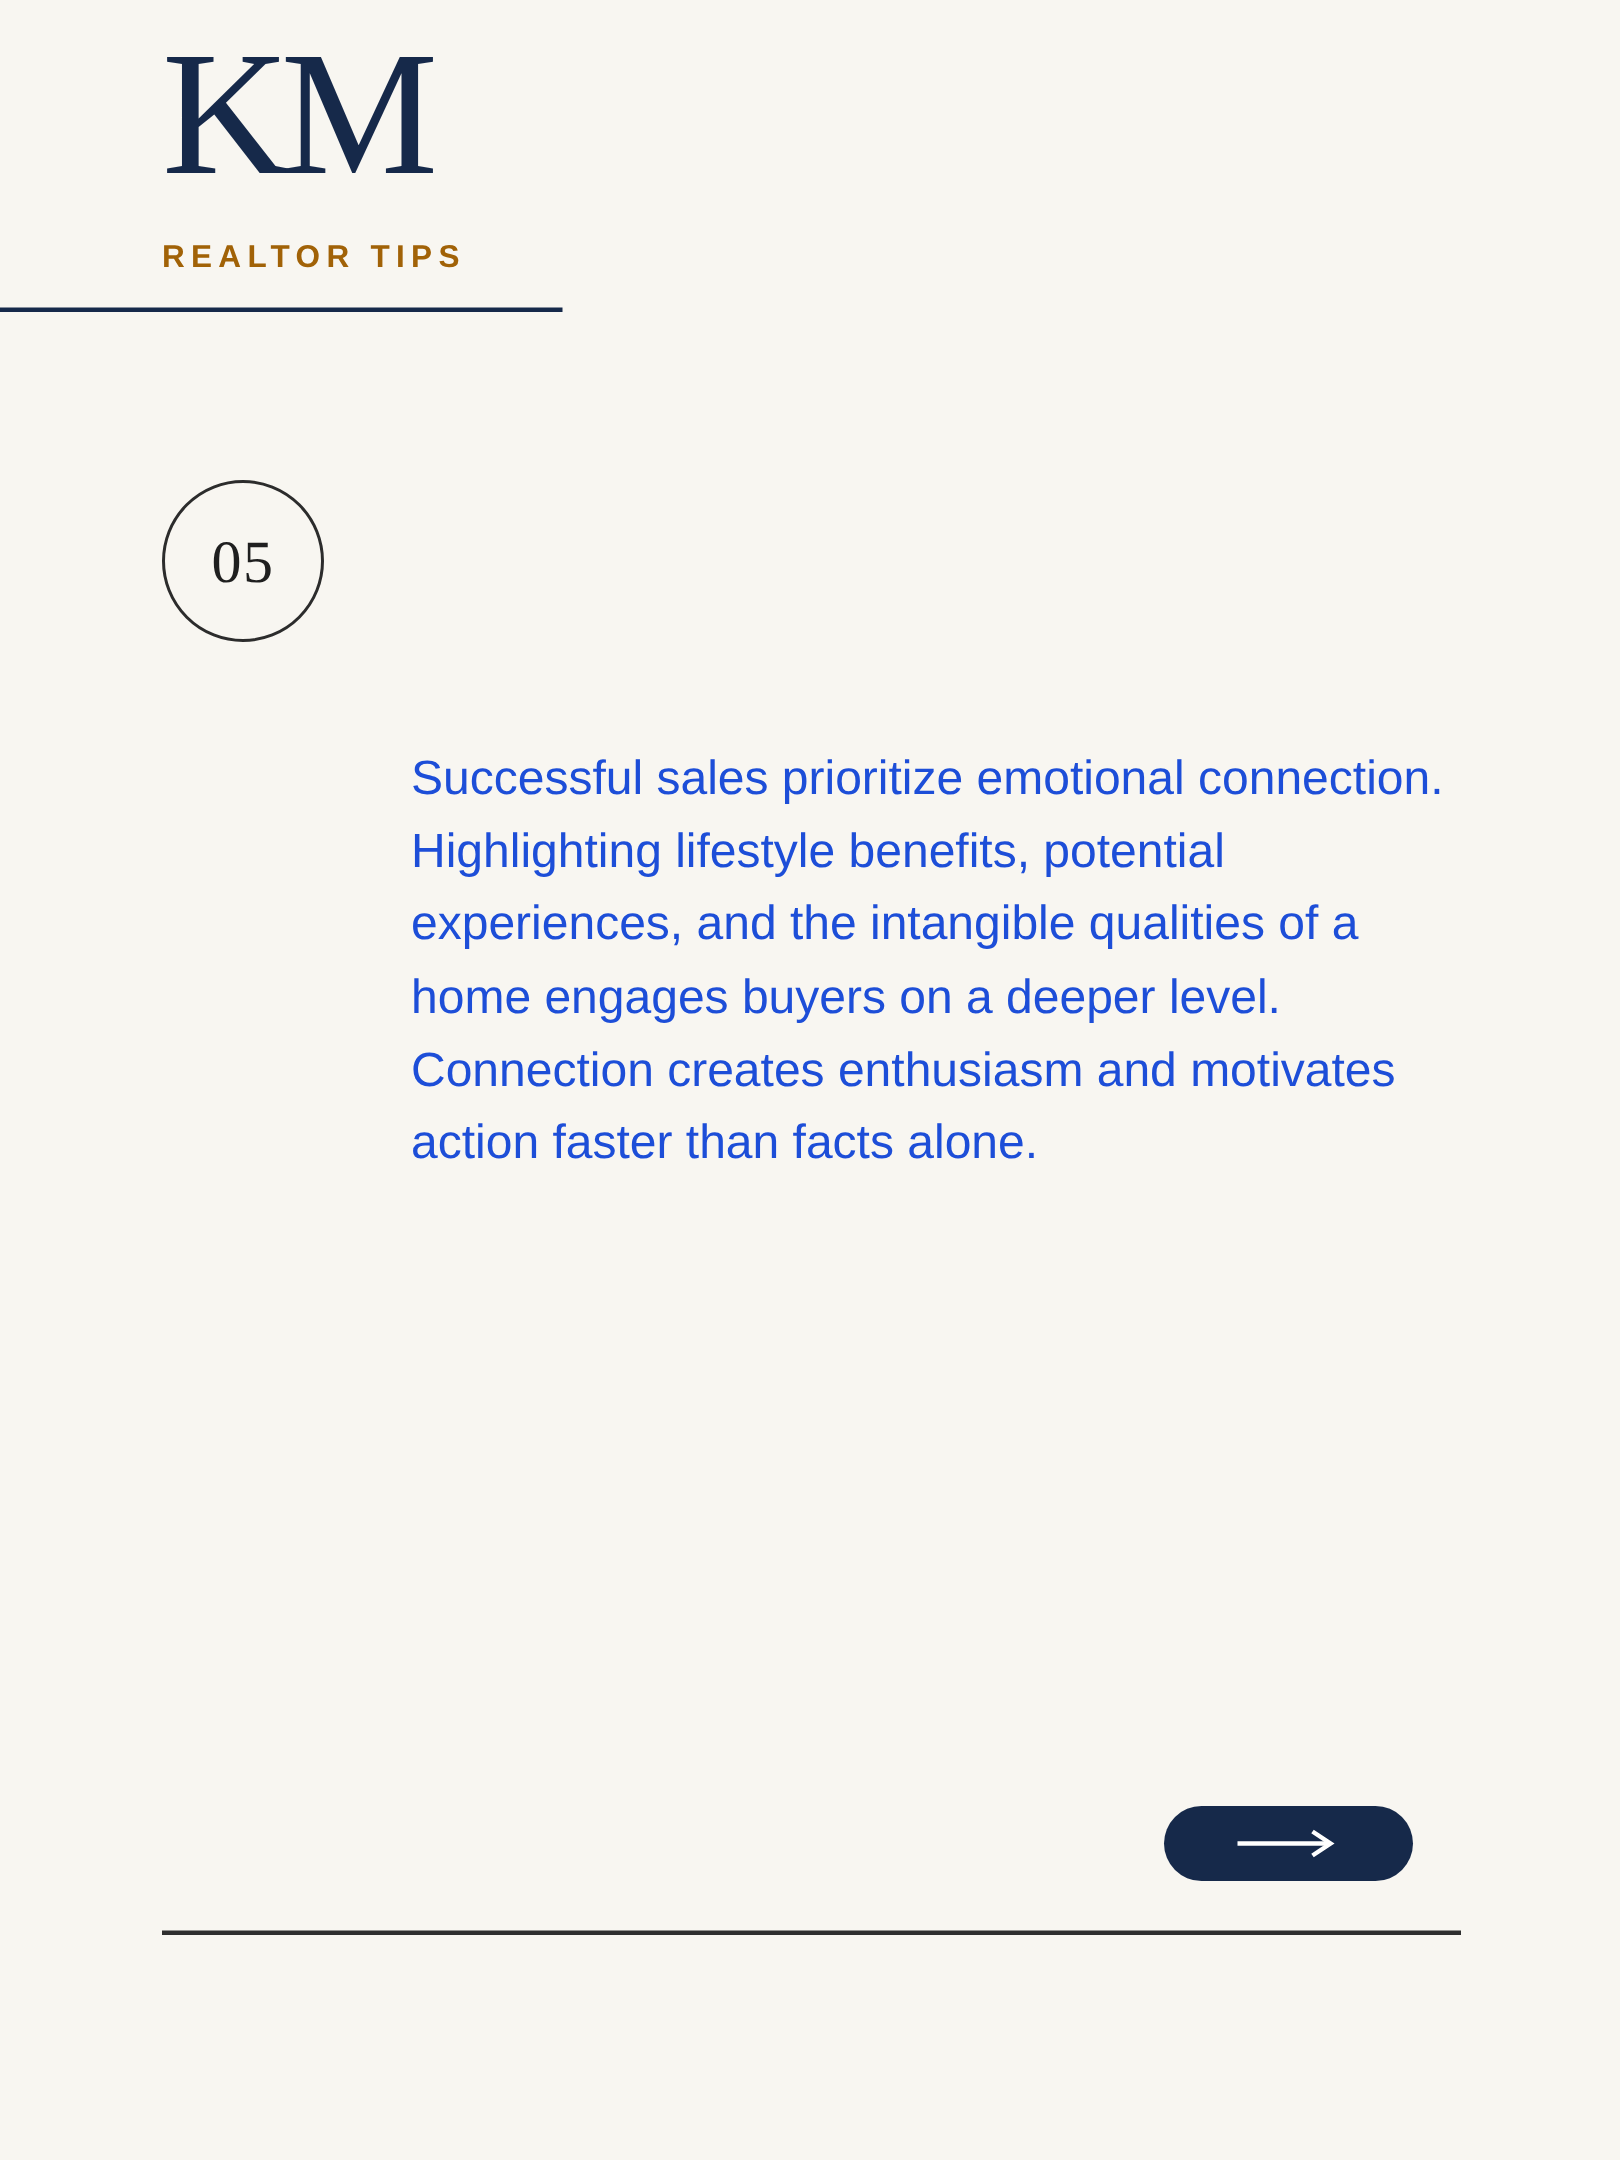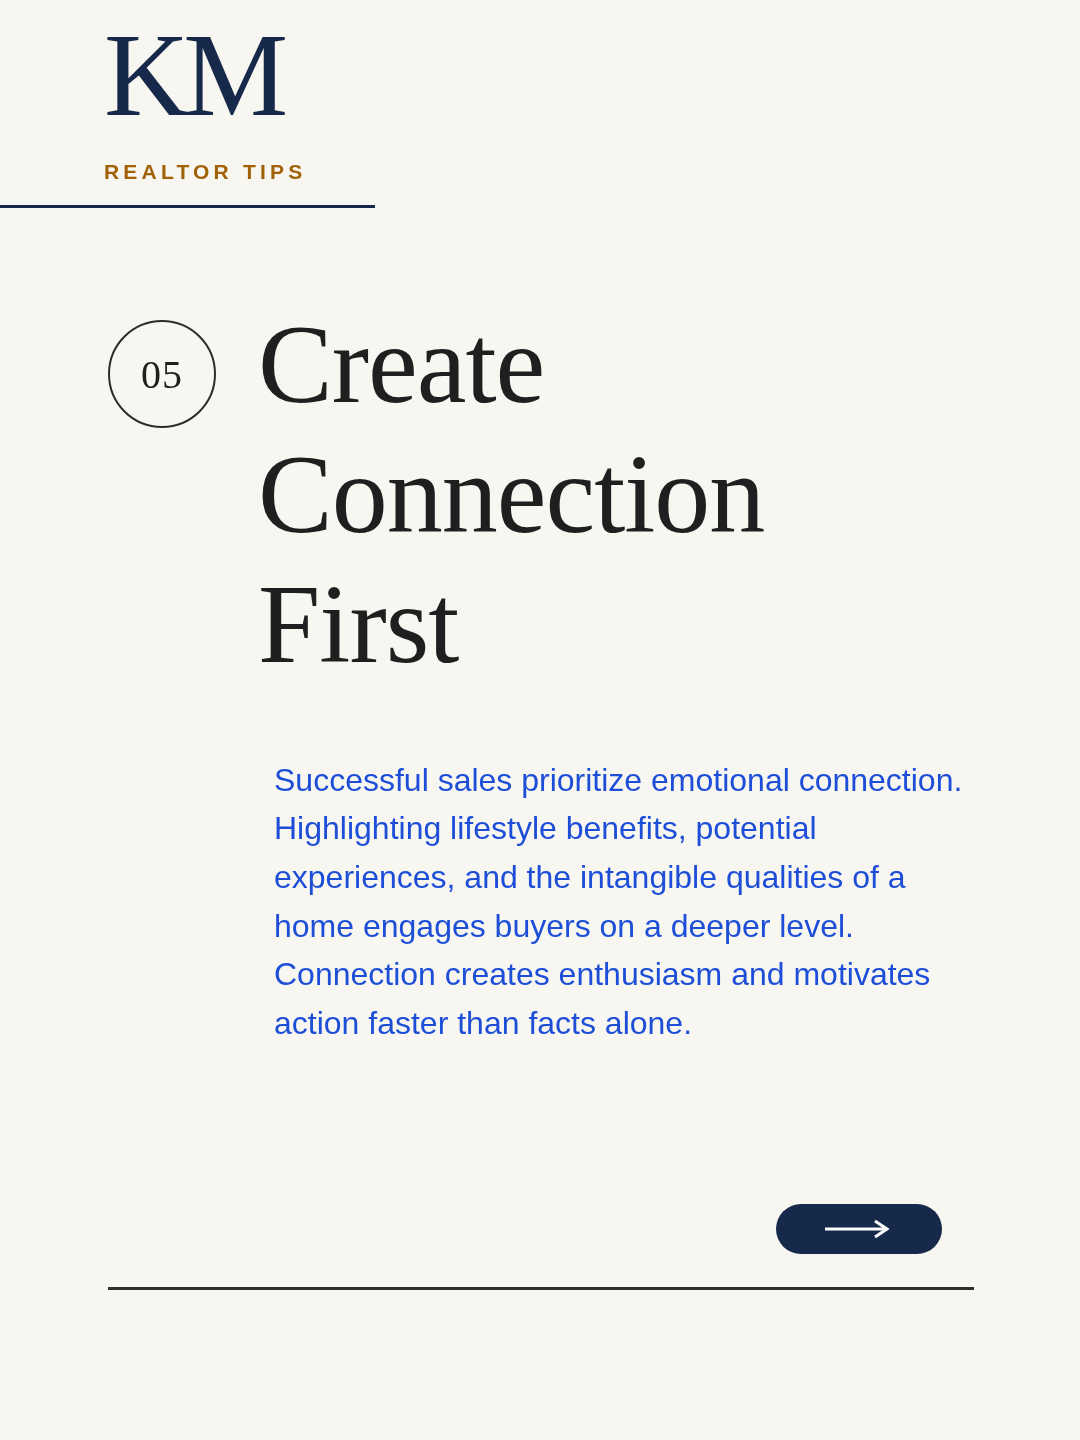--- a/index.html
+++ b/index.html
@@ -18,23 +18,22 @@
     height: 1440px;
     background: #f8f6f1;
   }
 
   
   .header {
     position: absolute;
     left: 0;
     top: 0;
     width: 375px;
-    padding-left: 68px;
+    padding-left: 108px;
     padding-top: 22px;
-    margin-left: 36px;
   }
 
   .logo {
     font-family: "Liberation Serif", serif;
     font-size: 118px;
     line-height: 0.92;
     letter-spacing: -6px;
     color: #16294a;
     font-weight: 400;
     height: 120px;
@@ -63,20 +62,21 @@
   .content {
     position: absolute;
     left: 108px;
     top: 300px;
     width: 880px;
   }
 
   .title-row {
     display: flex;
     align-items: flex-start;
+    gap: 44px;
   }
 
   .number-badge {
     width: 108px;
     height: 108px;
     min-width: 108px;
     border: 2px solid #2c2c2c;
     border-radius: 50%;
     display: flex;
     align-items: center;
@@ -148,21 +148,20 @@
     <div class="logo">KM</div>
     <div class="eyebrow">REALTOR TIPS</div>
   </div>
   <div class="header-rule"></div>
 
   <div class="content">
     <div class="title-row">
       <div class="number-badge">
         <span>05</span>
       </div>
-      <h1 class="headline">Create Connection First</h1>
     </div>
     <p class="body-text">Successful sales prioritize emotional connection. Highlighting lifestyle benefits, potential experiences, and the intangible qualities of a home engages buyers on a deeper level. Connection creates enthusiasm and motivates action faster than facts alone.</p>
   </div>
 
   <button class="next-button">
     <span>
       <svg width="80" height="20" viewBox="0 0 80 20" aria-hidden="true">
         <line x1="6" y1="10" x2="66" y2="10" stroke="#ffffff" stroke-width="3"></line>
         <polyline points="56,2 68,10 56,18" fill="none" stroke="#ffffff" stroke-width="3"></polyline>
       </svg>

